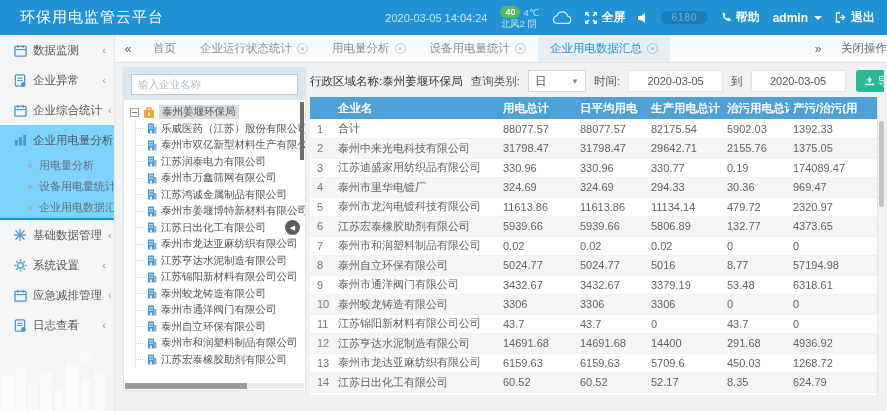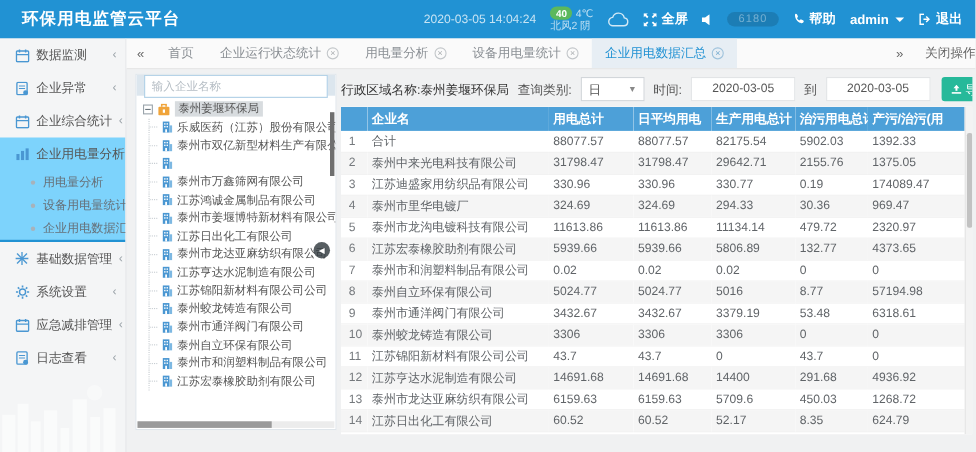--- a/index.html
+++ b/index.html
@@ -1,21 +1,21 @@
 <!DOCTYPE html>
 <html><head>
 <meta charset="utf-8">
 <style>
   *{margin:0;padding:0;box-sizing:border-box;font-family:"Liberation Sans","DejaVu Sans",sans-serif}
   html,body{width:887px;height:411px;overflow:hidden;background:#f0f1f2}
   .app{position:relative;width:887px;height:411px;overflow:hidden;background:#f0f1f2}
 
   
   .hdr{position:absolute;left:0;top:0;width:887px;height:35px;background:#2192d3;display:flex;align-items:center;color:#fff}
-  .brand{font-size:15px;font-weight:bold;margin-left:20px;letter-spacing:1px;white-space:nowrap}
+  .brand{font-size:15px;font-weight:normal;margin-left:20px;letter-spacing:1px;white-space:nowrap}
   .hright{margin-left:auto;display:flex;align-items:center;gap:13px;margin-right:12px}
   .h-datetime{font-size:11px;color:rgba(255,255,255,.75);white-space:nowrap}
   .weather{display:flex;flex-direction:column;line-height:11px;font-size:9.5px;color:rgba(255,255,255,.7)}
   .weather .r1{display:flex;align-items:center;gap:3px}
   .aqi{background:#5cb85c;color:#fff;border-radius:8px;font-size:9px;padding:0 5px;line-height:12px;font-weight:bold}
   .h-item{display:flex;align-items:center;gap:4px;font-size:12px;font-weight:bold;color:#fff;cursor:pointer;white-space:nowrap}
   .h-notice{background:rgba(0,0,0,.14);color:rgba(255,255,255,.38);font-size:10px;border-radius:8px;padding:1px 10px;letter-spacing:1px}
   .caret{width:0;height:0;border-left:4px solid transparent;border-right:4px solid transparent;border-top:4px solid #fff;display:inline-block;margin-left:2px}
   .hicon{display:inline-flex;align-items:center}
 
@@ -37,21 +37,21 @@
   .tab .tclose{width:11px;height:11px;border:1px solid #c3c7ca;border-radius:50%;font-size:8px;line-height:9px;text-align:center;color:#a7abae}
   .tab.active .tclose{border-color:#9fc3dc;color:#6fa8cd}
   .tabbar-right{margin-left:auto;display:flex;align-items:center;gap:10px;padding-right:0}
   .close-ops{font-size:11.5px;color:#666;white-space:nowrap;cursor:pointer}
 
   
   .content{position:absolute;left:115px;top:63px;width:772px;height:348px}
 
   
   .tree-panel{position:absolute;left:8px;top:4px;width:183px;height:324px;background:#fff;border:1px solid #dfe5ea;overflow:hidden}
-  .tree-search{height:19px;background:#dce6ee;display:flex;align-items:flex-start;padding:0 7px}
+  .tree-search{height:32px;background:#dce6ee;display:flex;align-items:center;padding:0 7px}
   .tree-search input{width:100%;height:21px;border:1px solid #aecfe6;background:#fff;font-size:10.5px;padding:0 6px;color:#555;outline:none}
   .tree-search input::placeholder{color:#b5bdc4}
   .tree-body{position:relative;height:calc(100% - 38px);overflow:hidden;padding:4px 0 0 6px}
   .tnode{display:flex;align-items:center;height:16.5px;gap:4px;font-size:10.5px;color:#555;cursor:pointer;white-space:nowrap}
   .tnode .expander{width:9px;height:9px;border:1px solid #9aa4ab;background:#fff;flex:none;position:relative}
   .tnode .expander::after{content:"";position:absolute;left:1px;right:1px;top:3px;height:1px;background:#6b767d}
   .tnode .tlabel{padding:0 3px}
   .tnode.selected .tlabel{background:#d8dcdf}
   .tchildren{margin-left:5px;border-left:1px dotted #c6ccd1}
   .tchild{display:flex;align-items:center;height:16.5px;gap:4px;font-size:10.5px;color:#555;cursor:pointer;white-space:nowrap}
@@ -366,20 +366,21 @@
                   <rect x="7" y="4" width="2.5" height="6.5" fill="#7db8e2"></rect>
                   <g fill="#fff">
                     <rect x="2.2" y="2" width="1.3" height="1.3"></rect>
                     <rect x="4.4" y="2" width="1.3" height="1.3"></rect>
                     <rect x="2.2" y="4.5" width="1.3" height="1.3"></rect>
                     <rect x="4.4" y="4.5" width="1.3" height="1.3"></rect>
                     <rect x="3.2" y="7.5" width="1.6" height="3"></rect>
                   </g>
                 </svg>
               </span>
+        <span>江苏润泰电力有限公司</span>
             </div>
             <div class="tchild">
               <span class="dash"></span>
         <span style="display:inline-flex">
                 <svg width="10" height="11" viewBox="0 0 10 11">
                   <rect x="1" y="0.5" width="6" height="10" fill="#4a97d2"></rect>
                   <rect x="7" y="4" width="2.5" height="6.5" fill="#7db8e2"></rect>
                   <g fill="#fff">
                     <rect x="2.2" y="2" width="1.3" height="1.3"></rect>
                     <rect x="4.4" y="2" width="1.3" height="1.3"></rect>

